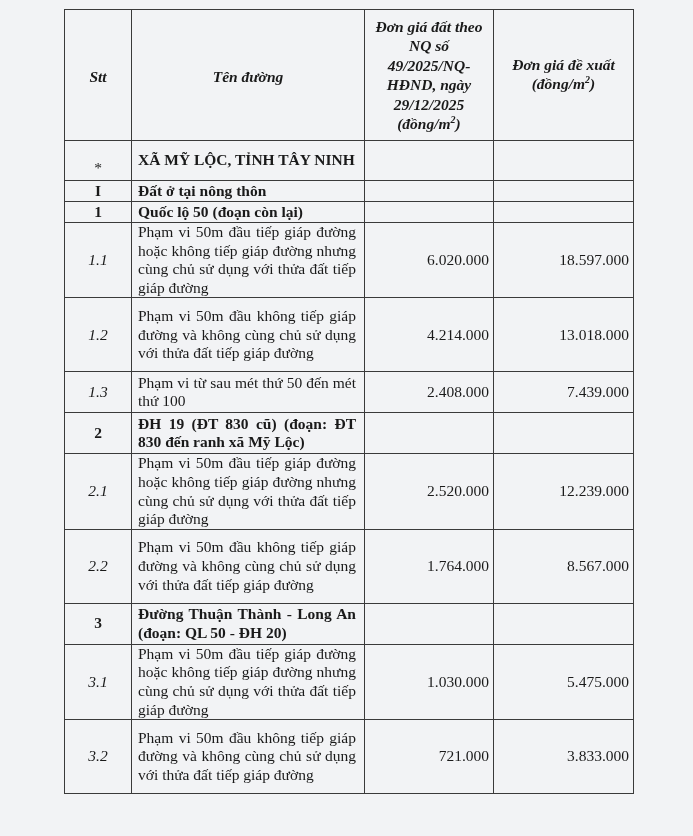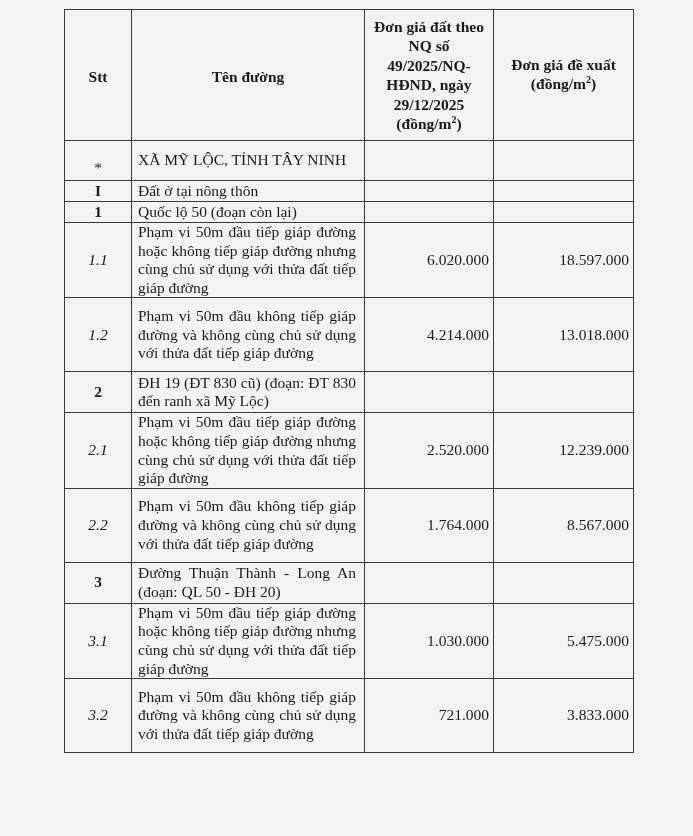--- a/index.html
+++ b/index.html
@@ -21,33 +21,33 @@
     .price-table td, .price-table th {
       border: 1.3px solid #3a3a3a;
       padding: 0 4px;
       vertical-align: middle;
     }
     col.c-stt { width: 67px; }
     col.c-name { width: 233px; }
     col.c-old { width: 129px; }
     col.c-new { width: 140px; }
     .price-table th {
-      font-weight: bold; text-align: center; height: 126px;
+      font-weight: bold; text-align: center; height: 126px; font-style: italic;
     }
     th.h-stt { padding-top: 4px; }
     th.h-name { padding-top: 4px; }
     th.h-old { line-height: 19.5px; }
     td.stt { text-align: center; }
     td.stt.bold { font-weight: bold; }
     td.stt.italic { font-style: italic; }
     td.name {
       text-align: justify; text-align-last: left;
       padding-left: 6px; padding-right: 8px;
     }
-    td.name.bold { font-weight: normal; margin-left: 20px; }
+    td.name.bold { font-weight: bold; margin-left: 20px; }
     td.num { text-align: right; }
     sup { font-size: 10px; line-height: 0; vertical-align: 6px; }
     tr.r-star td { height: 37px; }
     tr.r-star td.stt { vertical-align: bottom; padding-bottom: 2px; }
     tr.r-one td { height: 20px; }
     tr.r-two td { height: 40px; }
     tr.r-four td { height: 73px; }
   </style>
 </head>
 <body>
@@ -92,20 +92,26 @@
       <td class="num">6.020.000</td>
       <td class="num">18.597.000</td>
     </tr>
     <tr class="r-four">
       <td class="stt italic">1.2</td>
       <td class="name">Phạm vi 50m đầu không tiếp giáp đường và không cùng chủ sử dụng với thửa đất tiếp giáp đường</td>
       <td class="num">4.214.000</td>
       <td class="num">13.018.000</td>
     </tr>
     <tr class="r-two">
+      <td class="stt italic">1.3</td>
+      <td class="name">Phạm vi từ sau mét thứ 50 đến mét thứ 100</td>
+      <td class="num">2.408.000</td>
+      <td class="num">7.439.000</td>
+    </tr>
+    <tr class="r-two">
       <td class="stt bold">2</td>
       <td class="name bold">ĐH 19 (ĐT 830 cũ) (đoạn: ĐT 830 đến ranh xã Mỹ Lộc)</td>
       <td class="num"></td>
       <td class="num"></td>
     </tr>
     <tr class="r-four">
       <td class="stt italic">2.1</td>
       <td class="name">Phạm vi 50m đầu tiếp giáp đường hoặc không tiếp giáp đường nhưng cùng chủ sử dụng với thửa đất tiếp giáp đường</td>
       <td class="num">2.520.000</td>
       <td class="num">12.239.000</td>

